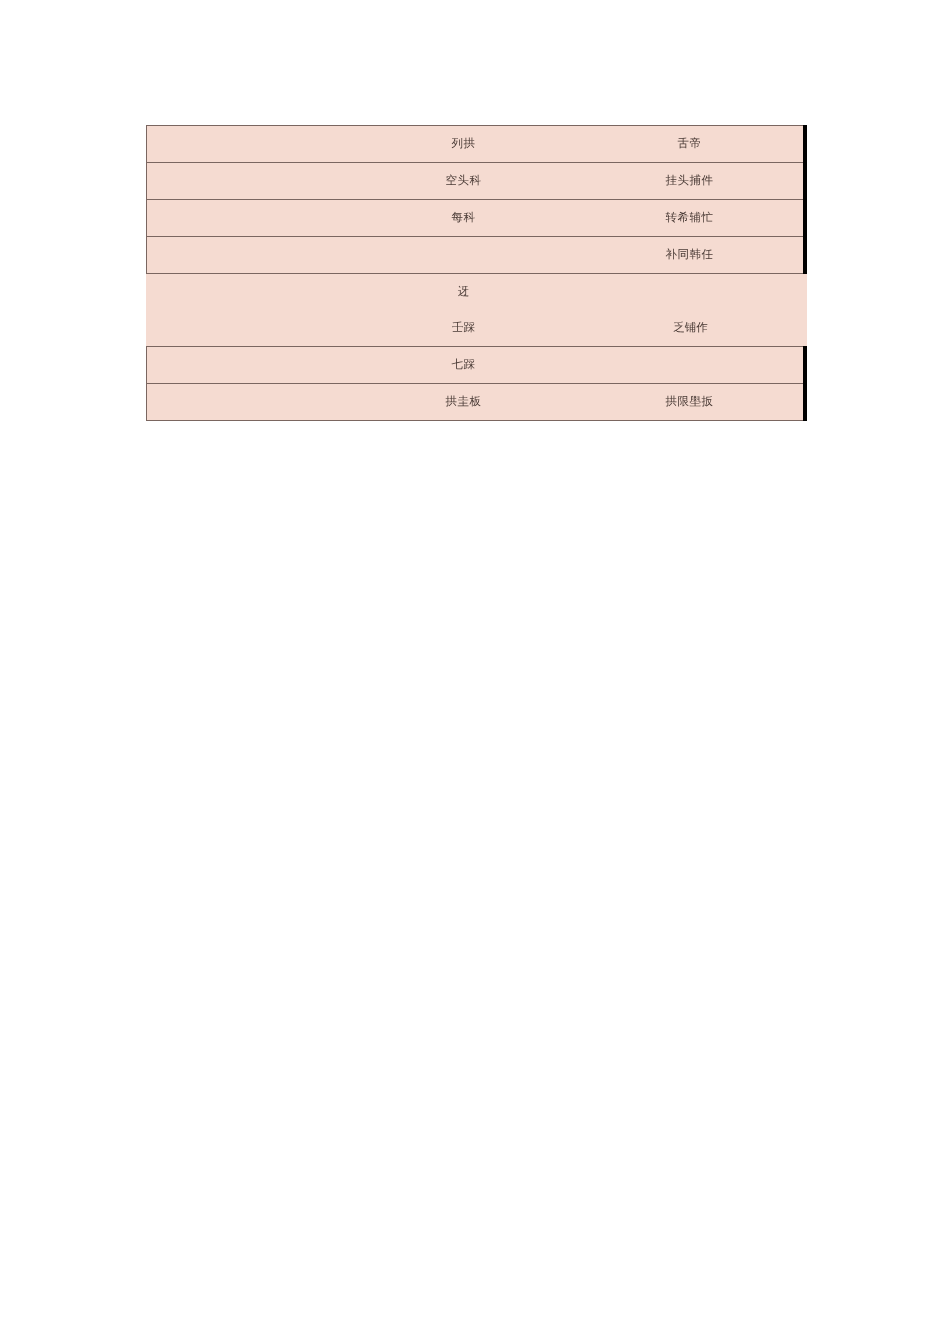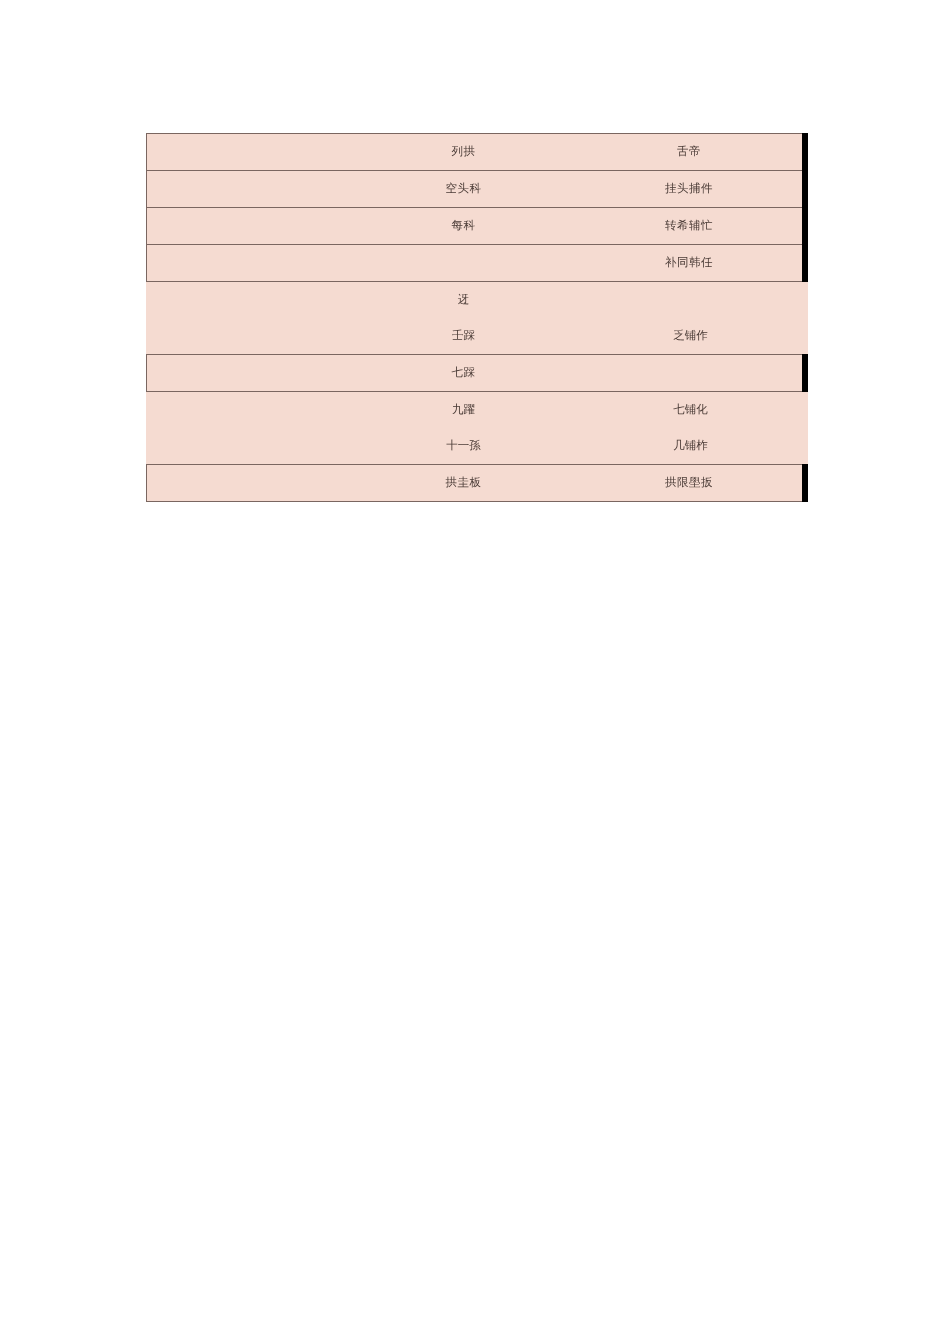--- a/index.html
+++ b/index.html
@@ -21,21 +21,21 @@
     left: 0;
     top: 0;
     width: 950px;
     height: 1344px;
     background: #ffffff;
   }
 
   .table-wrap {
     position: absolute;
     left: 146px;
-    top: 133px;
+    top: 125px;
     width: 658px;
   }
 
   table.data-table {
     border-collapse: collapse;
     width: 658px;
     table-layout: fixed;
     background: #f5dbd1;
   }
 
@@ -55,21 +55,21 @@
   col.c-left   { width: 204px; }
   col.c-mid    { width: 226px; }
   col.c-right  { width: 228px; }
 
   
   tr.rule-top > td    { border-top: 1px solid #7a6660; }
   tr.rule-bottom > td { border-bottom: 1px solid #7a6660; }
 
   
   tr.sides > td.edge-l { border-left: 1px solid #7a6660; }
-  tr.sides > td.edge-r { border-right: 6px solid #000000; }
+  tr.sides > td.edge-r { border-right: 4px solid #000000; }
 
   
   tr.h-single > td { height: 36px; }
   tr.h-double > td { height: 35px; }
 
   .cell-inner {
     display: flex;
     align-items: center;
     justify-content: center;
     height: 100%;
@@ -171,37 +171,20 @@
             <div class="cell-inner"></div>
           </td>
           <td>
             <div class="cell-inner">七踩</div>
           </td>
           <td class="edge-r">
             <div class="cell-inner"></div>
           </td>
         </tr>
 
-        <tr class="h-double">
-          <td>
-            <div class="cell-inner"></div>
-          </td>
-          <td>
-            <div class="stack">
-              <div class="line">九躍</div>
-              <div class="line">十一孫</div>
-            </div>
-          </td>
-          <td>
-            <div class="stack">
-              <div class="line">七铺化</div>
-              <div class="line">几铺柞</div>
-            </div>
-          </td>
-        </tr>
 
         <tr class="rule-top rule-bottom sides h-single">
           <td class="edge-l">
             <div class="cell-inner"></div>
           </td>
           <td>
             <div class="cell-inner">拱圭板</div>
           </td>
           <td class="edge-r">
             <div class="cell-inner">拱限壆扳</div>

